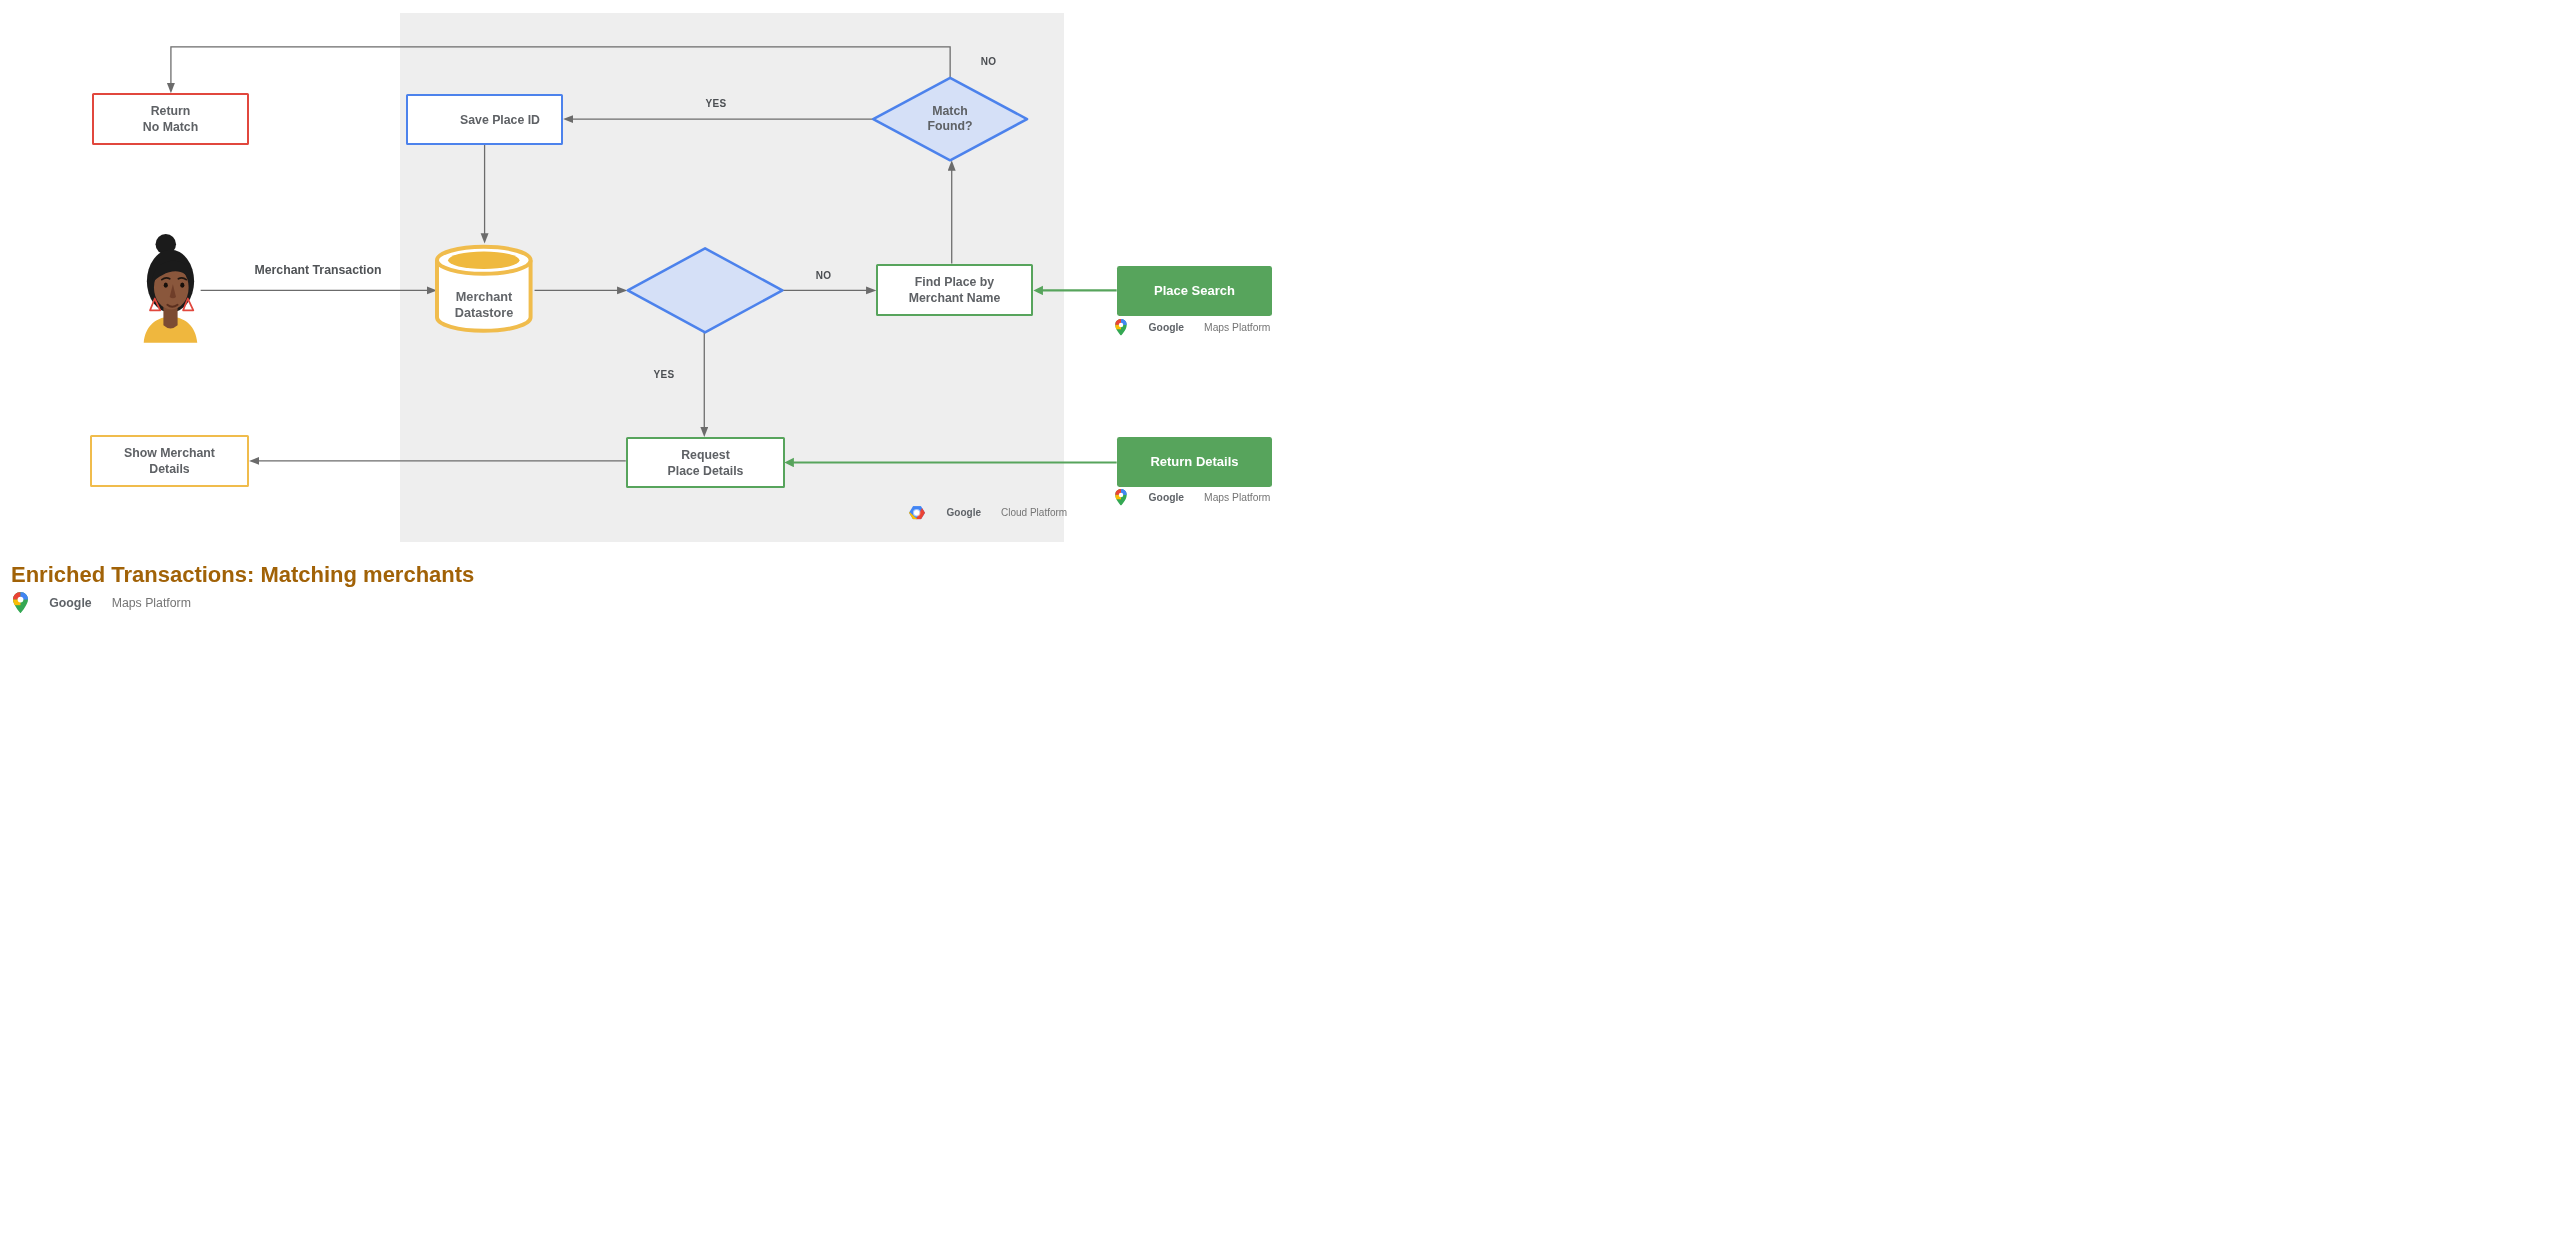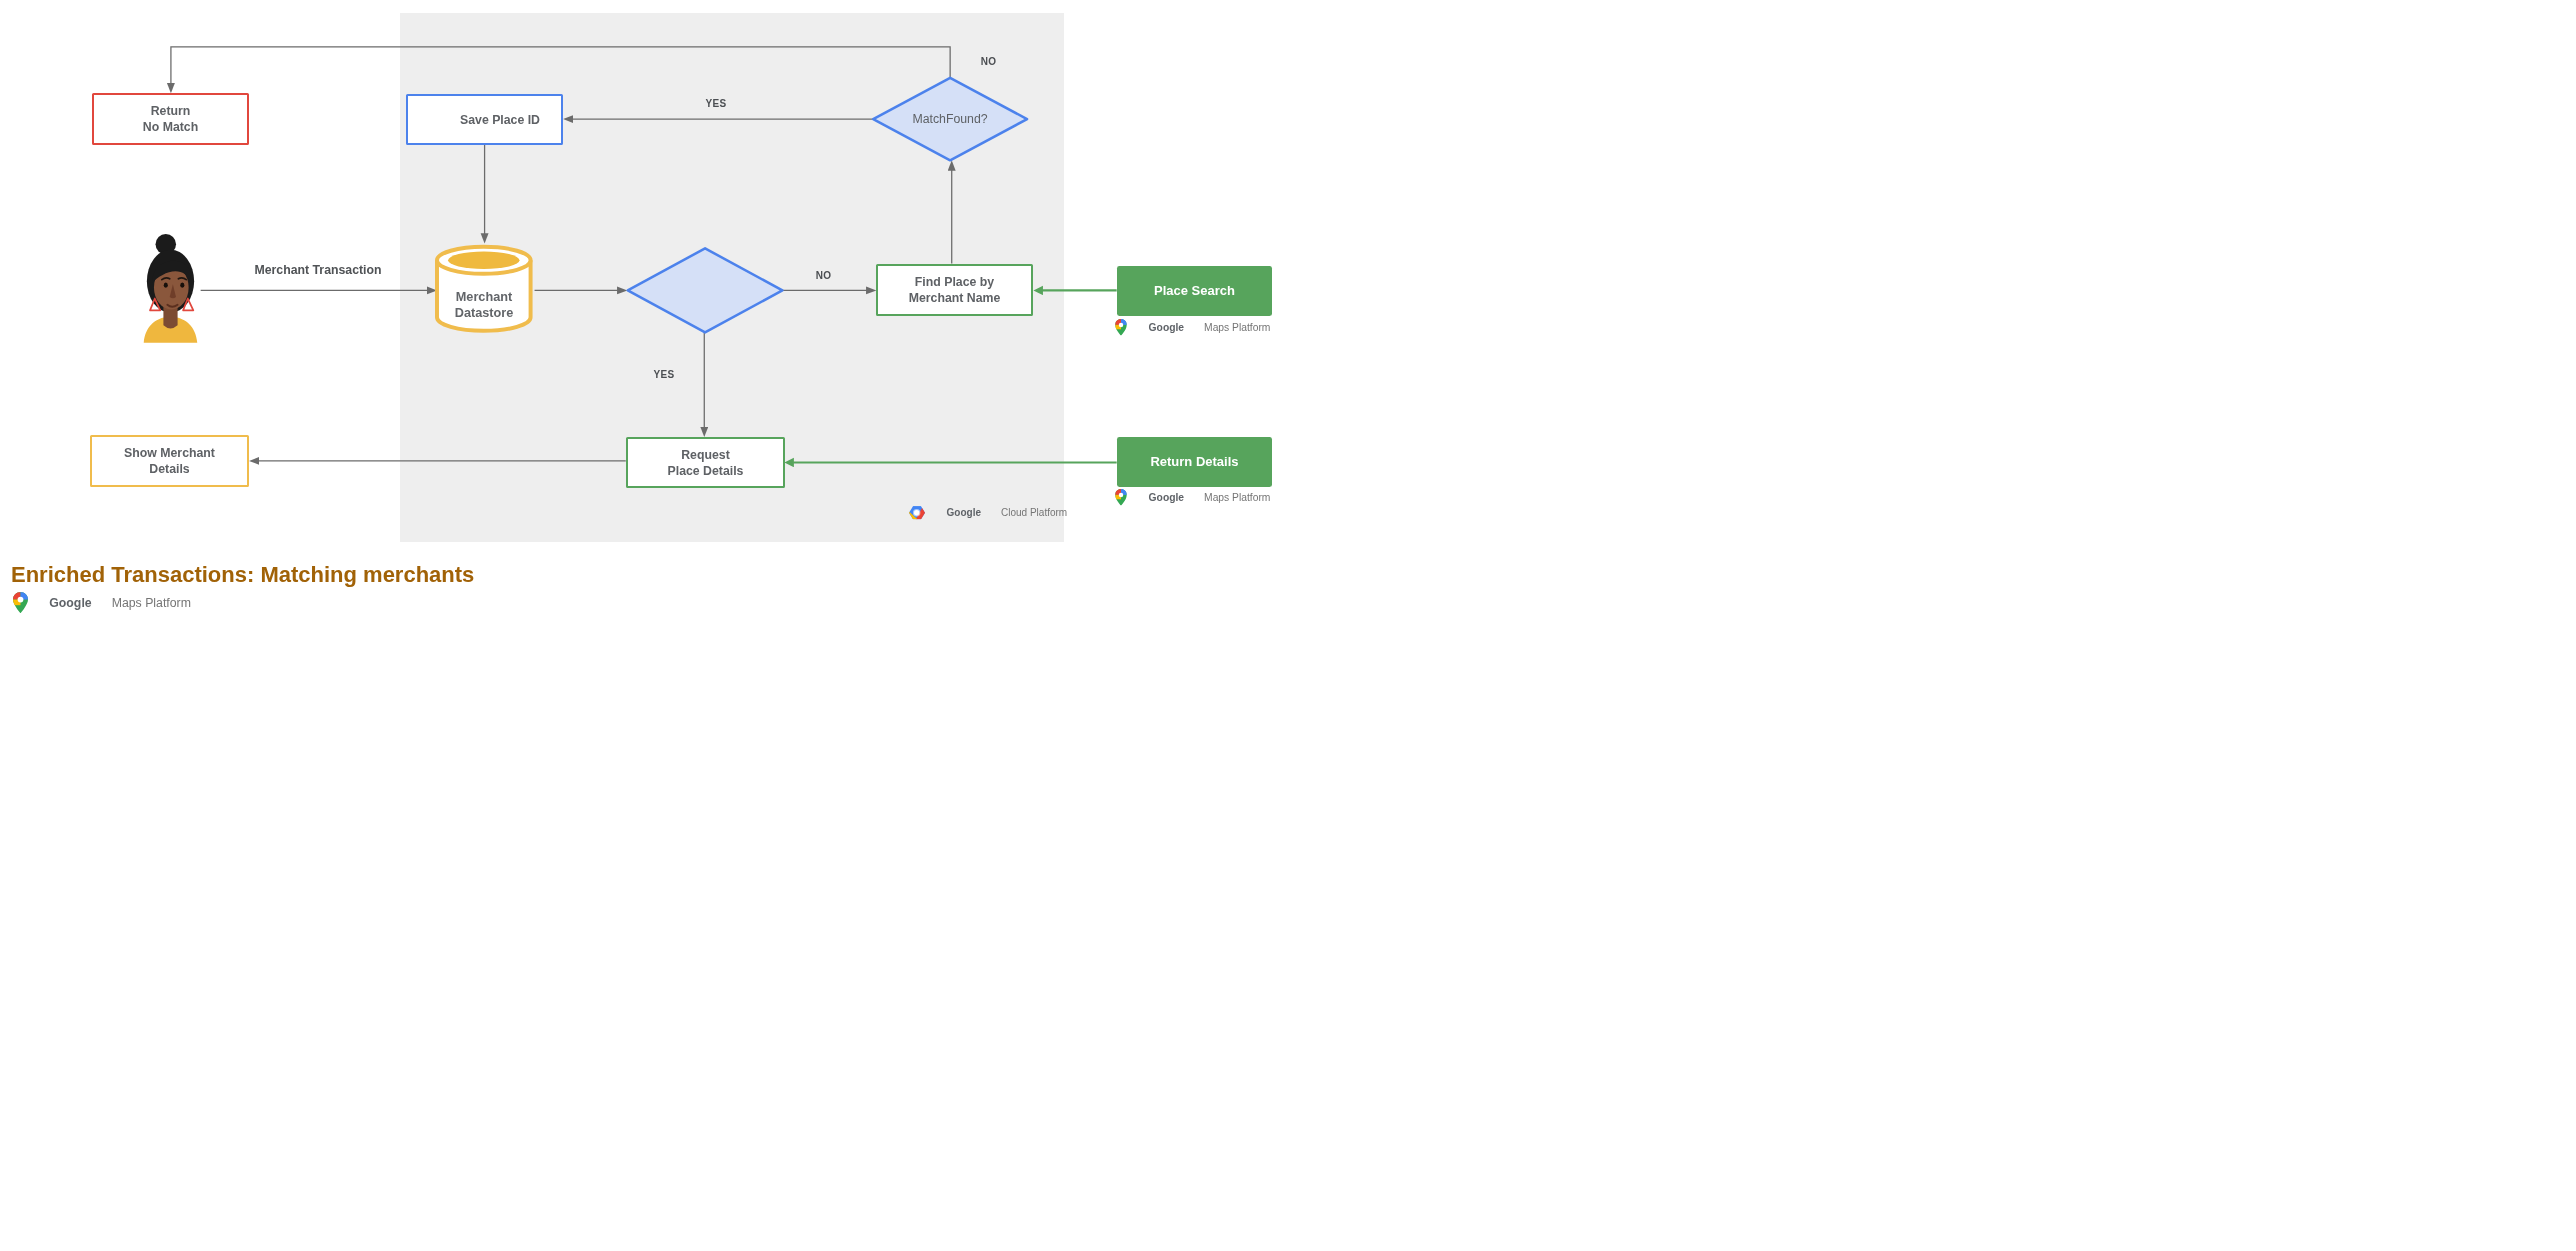--- a/index.html
+++ b/index.html
@@ -44,25 +44,25 @@
   .node.fill-green {
     background: #57A45C;
     border: none;
     border-radius: 2.4px;
     color: #ffffff;
     font-size: 13px;
   }
   .diamond-label {
     position: absolute;
     display: flex;
-    flex-direction: row;
+    flex-direction: column;
     align-items: center;
     justify-content: center;
     text-align: center;
-    font-weight: normal;
+    font-weight: bold;
     font-size: 12.3px;
     line-height: 15px;
     color: #5E6165;
     z-index: 3;
   }
   .edge-label {
     position: absolute;
     text-align: center;
     font-weight: bold;
     font-size: 10px;

